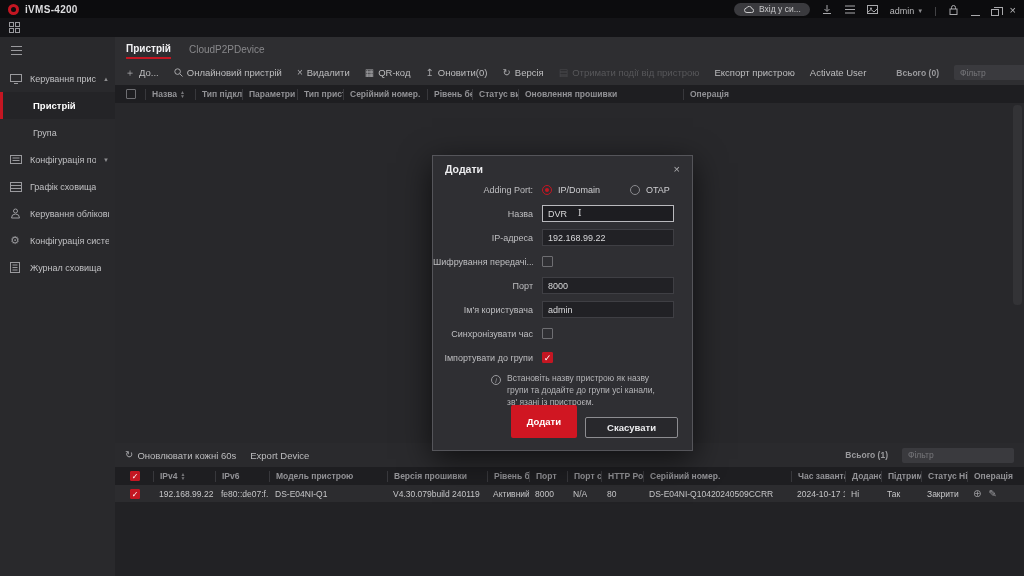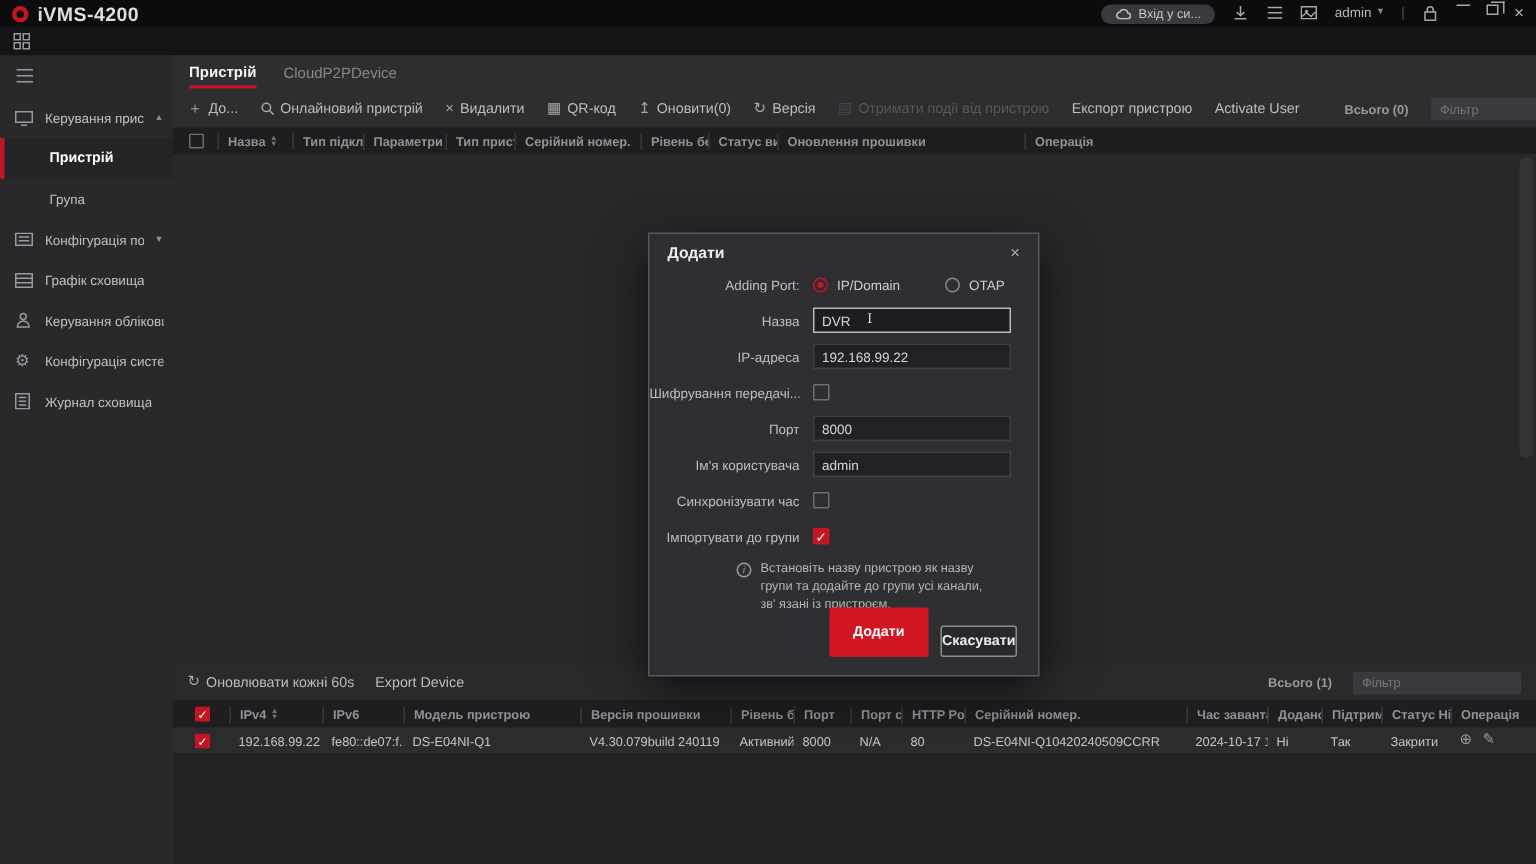--- a/index.html
+++ b/index.html
@@ -6,22 +6,22 @@
   html,body { background:#000; }
   body { font-family:"Liberation Sans","DejaVu Sans",sans-serif; }
   .app { position:relative; width:1024px; height:576px; background:#2e2e31; overflow:hidden;
          color:#c2c2c4; font-size:10px; }
 
   
   .titlebar { position:absolute; top:0; left:0; right:0; height:18px; background:#0c0c0e;
               display:flex; align-items:center; padding:0 8px; }
   .logo { width:11px; height:11px; border-radius:50%; background:#c41622; position:relative; margin-right:6px; }
   .logo::after { content:""; position:absolute; inset:3px; border-radius:50%; background:#0c0c0e; }
-  .app-title { font-weight:bold; font-size:13px; color:#dedee0; letter-spacing:.3px; }
-  .tb-right { margin-left:auto; display:flex; align-items:flex-start; gap:11px; color:#a8a8ab; font-size:9px; }
+  .app-title { font-weight:bold; font-size:10px; color:#dedee0; letter-spacing:.3px; }
+  .tb-right { margin-left:auto; display:flex; align-items:flex-end; gap:11px; color:#a8a8ab; font-size:9px; }
   .pill { display:flex; align-items:center; gap:4px; background:#3a3a3e; border-radius:9px;
           padding:1px 9px; color:#c8c8ca; font-size:8.5px; height:13px; }
   .tbicon { display:inline-flex; align-items:center; justify-content:center; width:12px; height:12px; color:#a8a8ab; }
   .tbicon svg { display:block; }
   .user { display:flex; align-items:center; gap:3px; font-size:9px; color:#b8b8ba; }
   .caret-down { font-size:6px; color:#8d8d90; }
   .tb-div { color:#55555a; }
   .win-restore { width:8px; height:7px; border:1px solid #a8a8ab; position:relative; }
   .win-restore::before { content:""; position:absolute; top:-3px; left:2px; width:8px; height:7px; border:1px solid #a8a8ab; border-bottom:none; border-left:none; }
   .win-min { width:9px; border-top:1px solid #a8a8ab; display:inline-block; }
@@ -119,21 +119,21 @@
   .mcbx { width:11px; height:11px; border:1px solid #6e6e72; border-radius:1px; }
   .mcbx.checked { background:#c41622; border-color:#c41622; color:#fff; font-size:9px; line-height:10px; text-align:center; }
   .info-row { display:flex; margin:2px 14px 0 58px; gap:6px; }
   .info-i { width:10px; height:10px; border:1px solid #9a9a9e; border-radius:50%; color:#9a9a9e;
             font-size:7px; line-height:9px; text-align:center; flex:none; margin-top:2px; font-style:italic; }
   .info-text { font-size:8.5px; color:#b6b6b9; line-height:1.4; width:152px; }
   .modal-buttons { position:absolute; right:14px; bottom:12px; display:flex; gap:8px; }
   .btn-red { background:#d01622; color:#fff; font-weight:bold; font-size:9.5px; border:none;
              padding:4px 16px; border-radius:2px; font-family:inherit; }
   .btn-ghost { background:#28282c; color:#ececee; font-weight:bold; font-size:9.5px;
-               border:1px solid #8d8d91; padding:4px 0; border-radius:2px; font-family:inherit;margin-top:12px; }
+               border:1px solid #8d8d91; padding:4px 21px; border-radius:2px; font-family:inherit;margin-top:12px; }
 </style>
 </head>
 <body>
 
 <div class="app">
 
   <div class="titlebar">
     <span class="logo"></span>
     <span class="app-title">iVMS-4200</span>
     <div class="tb-right">

